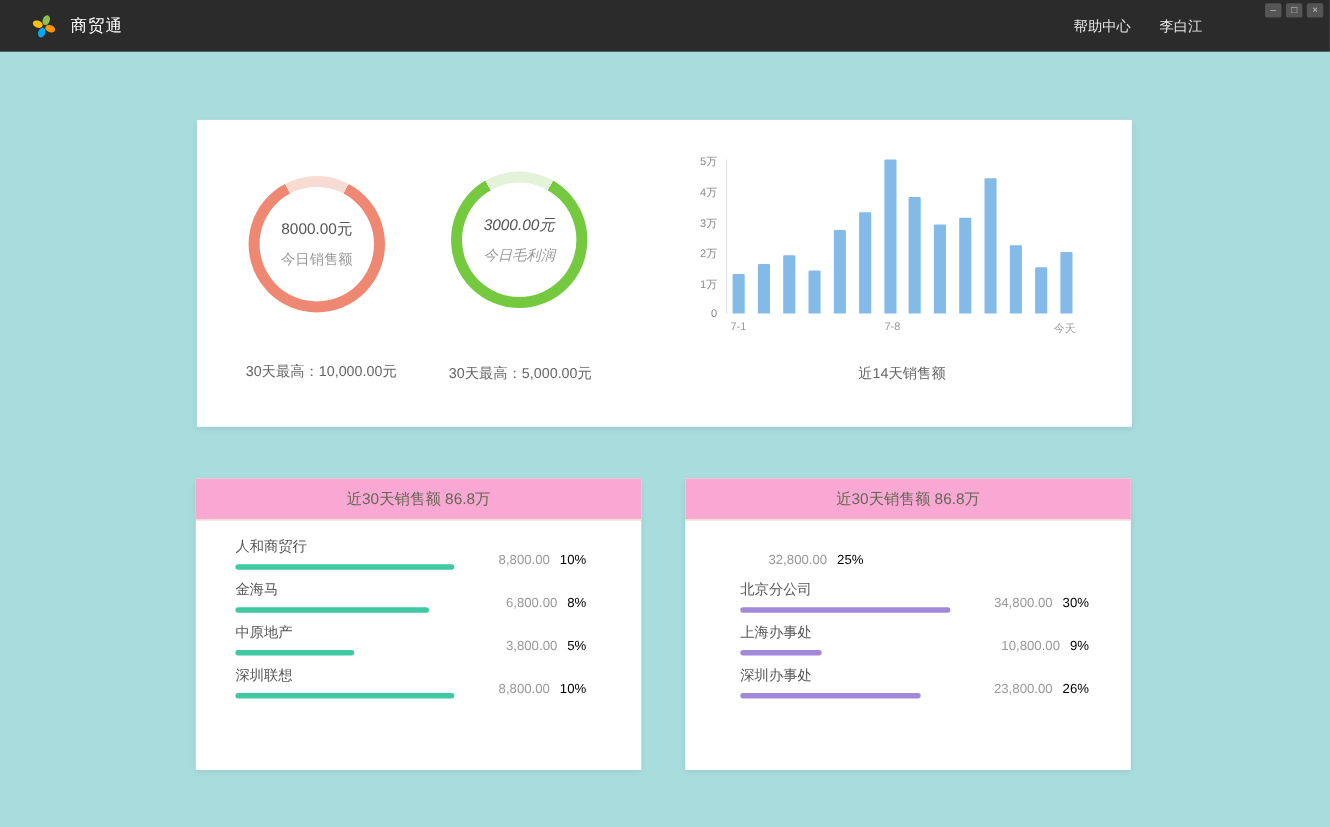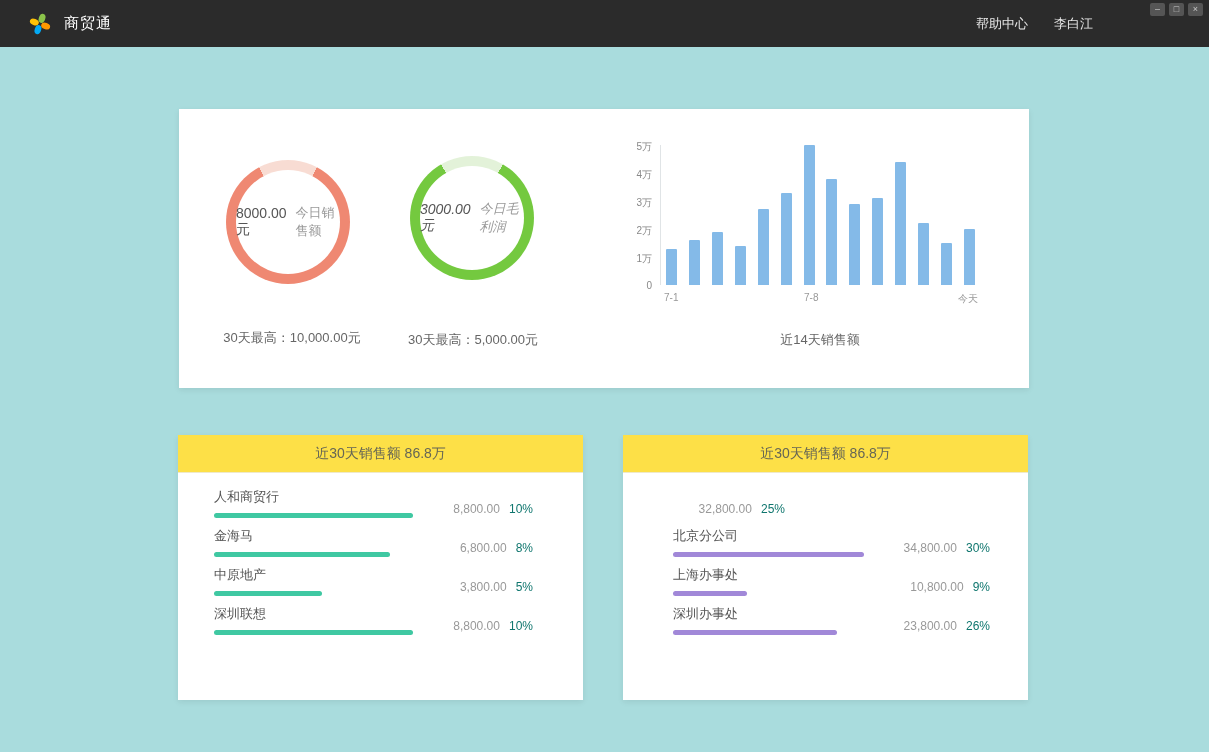--- a/index.html
+++ b/index.html
@@ -60,21 +60,21 @@
   }
   .donut-profit {
     left: 231px; top: 47px;
     background: conic-gradient(from 30deg, #74c93f 0deg 300deg, #e3f2d9 300deg 360deg);
     font-style: italic;
   }
   .donut-inner {
     position: absolute; left: 10px; top: 10px;
     width: 104px; height: 104px;
     background: #ffffff; border-radius: 50%;
-    display: flex; flex-direction: row;
+    display: flex; flex-direction: column;
     align-items: center; justify-content: center;
     gap: 9px;
   }
   .donut-value { font-size: 14px; color: #555555; }
   .donut-label { font-size: 13px; color: #999999; }
   .footnote { position: absolute; width: 200px; text-align: center; font-size: 13px; color: #666666; }
   .footnote-sales  { left: 13px;  top: 220px; }
   .footnote-profit { left: 194px; top: 222px; }
 
   
@@ -103,21 +103,21 @@
     position: absolute; left: 36px; top: 202px; width: 320px;
     text-align: center; font-size: 13px; color: #666666;
   }
 
   
   .list-card { top: 435px; width: 405px; height: 265px; }
   .list-card-left { left: 178px; }
   .list-card-right { left: 623px; }
   .list-header {
     height: 38px;
-    background: #fde047;
+    background: #f9a8d4;
     border-bottom: 1px solid #efe9c9;
     display: flex; align-items: center; justify-content: center;
     font-size: 14px; color: #666655;
   }
   .rows { padding: 18px 0 0 0; }
   .row {
     display: flex;
     align-items: flex-end;
     margin-bottom: 12px;
     height: 27px;
@@ -128,21 +128,21 @@
   .row-name { font-size: 13px; color: #555555; margin-bottom: 7px; }
   .progress { width: 100%; height: 5px; }
   .progress-fill { height: 5px; border-radius: 3px; }
   .row-value {
     width: 112px;
     text-align: right;
     font-size: 12px; color: #999999;
     padding-bottom: 2px;
     white-space: nowrap;
   }
-  .row-value .pct { margin-left: 9px; color: #0f766e; }
+  .row-value .pct { margin-left: 9px; color: #000000; }
 </style>
 </head>
 <body>
 
 <header class="titlebar">
   <div class="tb-left">
     <span class="logo">
       <svg width="24" height="24" viewBox="0 0 24 24">
         <ellipse cx="12" cy="6" rx="3.2" ry="4.6" fill="#8bc34a" transform="rotate(20 12 12)"></ellipse>
         <ellipse cx="18" cy="12" rx="4.6" ry="3.2" fill="#ff9800" transform="rotate(20 12 12)"></ellipse>

